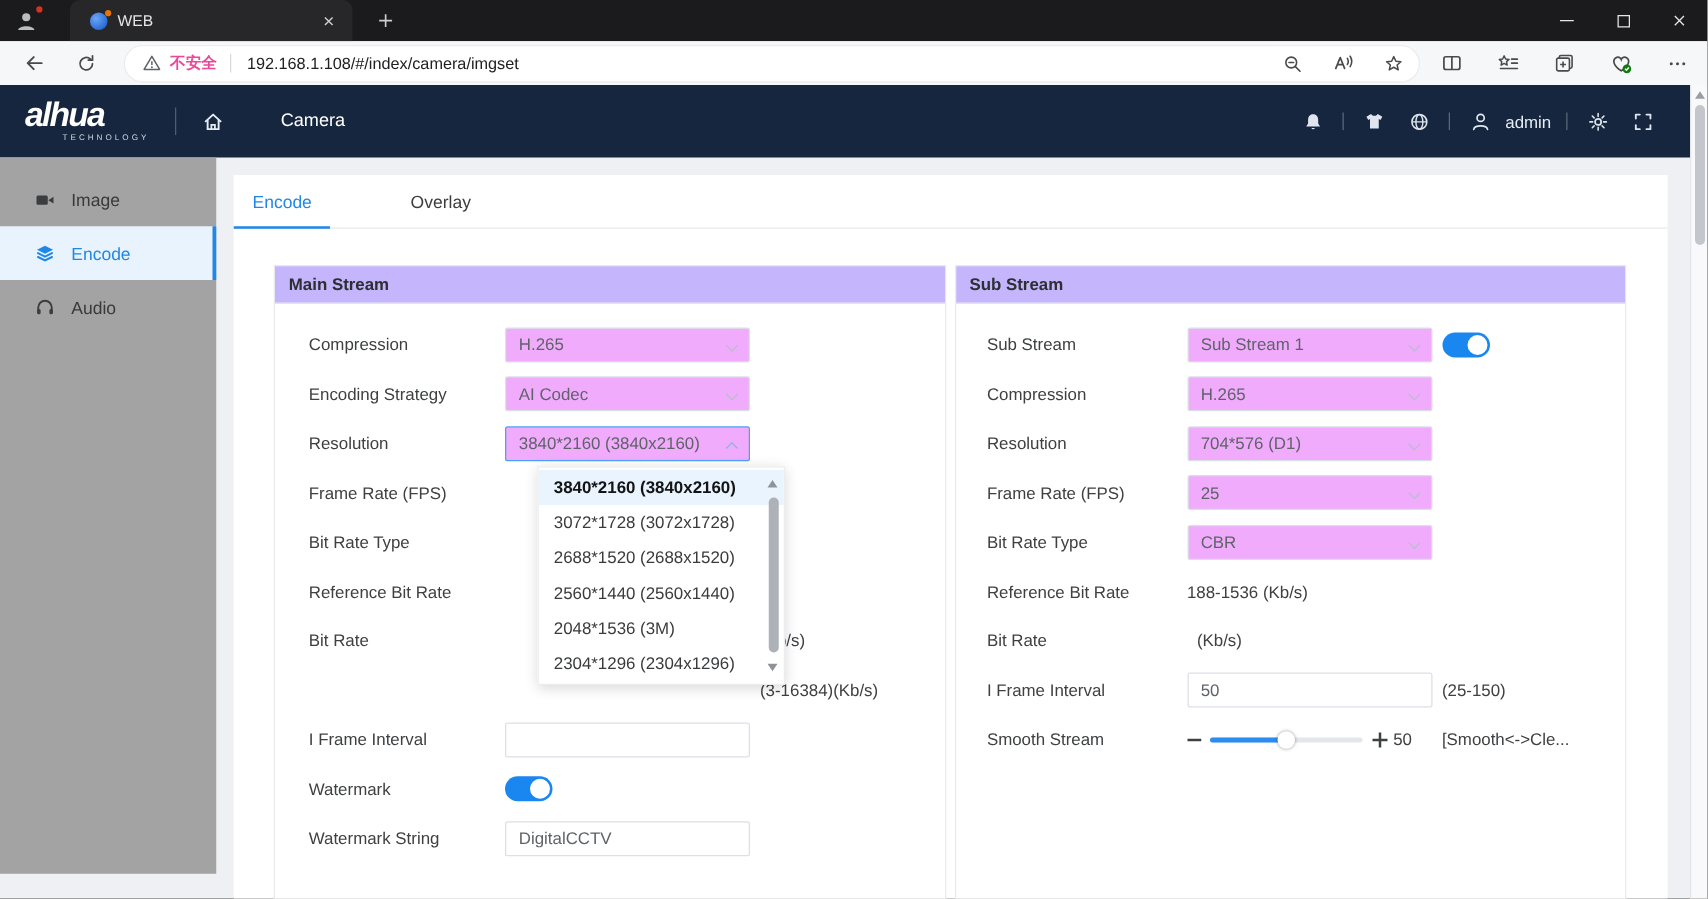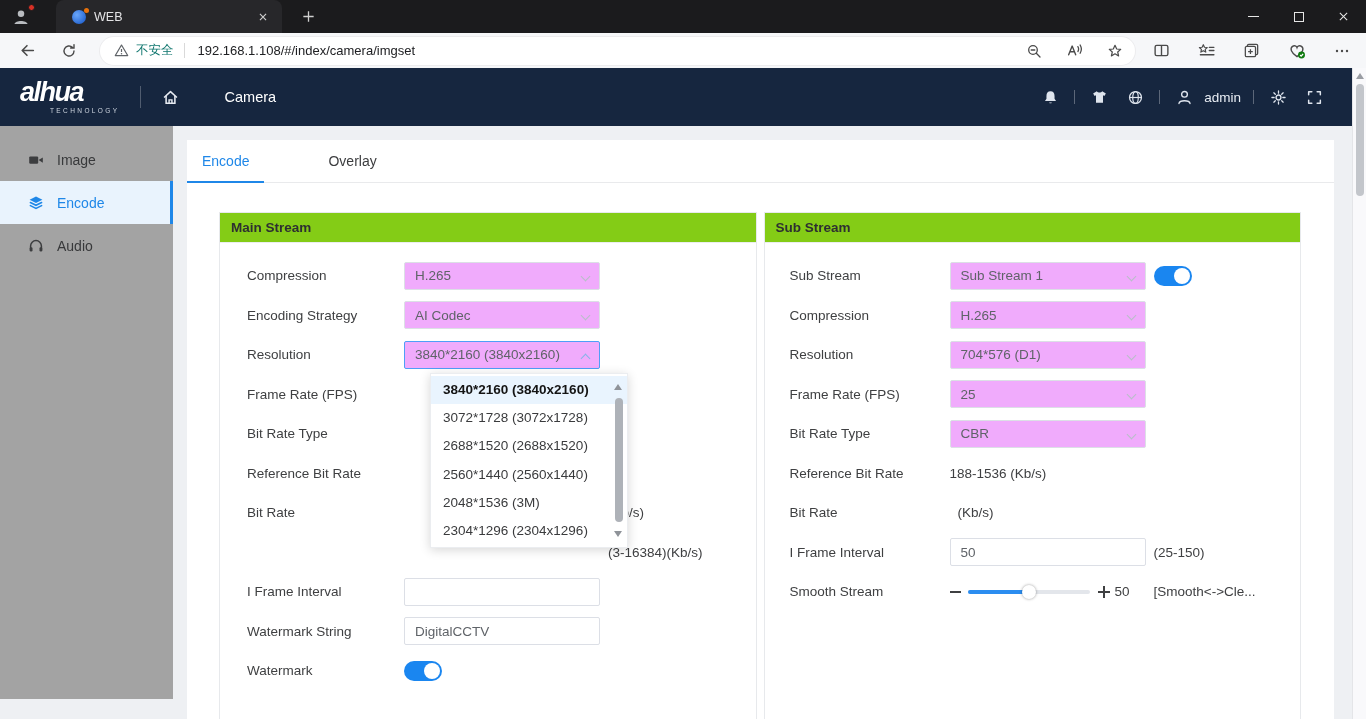--- a/index.html
+++ b/index.html
@@ -22,21 +22,21 @@
   .win-btn { width:45px; height:33px; display:flex; align-items:center; justify-content:center; }
   .min-glyph { width:11px; height:1.5px; background:#e6e6e6; }
   .max-glyph { width:10px; height:10px; border:1.5px solid #e6e6e6; }
 
   
   .toolbar { position:absolute; top:33px; left:0; right:0; height:35px; background:#f6f7f9; }
   .nav-btn { position:absolute; top:3px; width:30px; height:29px; display:flex; align-items:center; justify-content:center; border-radius:5px; }
   .back-btn { left:12px; } .refresh-btn { left:54px; }
   .pill { position:absolute; left:100px; top:3.5px; width:1035px; height:28px; background:#fff; border-radius:14px; box-shadow:0 0 0 1px #ececee; display:flex; align-items:center; }
   .warn-wrap { margin-left:14px; display:flex; align-items:center; }
-  .sec-text { font-size:12.5px; color:#0f766e; margin:0 10px 0 7px; }
+  .sec-text { font-size:12.5px; color:#ec4899; margin:0 10px 0 7px;font-weight:bold; }
   .pill-div { width:1px; height:15px; background:#d9d9d9; margin-right:13px; }
   .url-text { font-size:13px; color:#202124; }
   .pill-right { margin-left:auto; display:flex; align-items:center; gap:24px; padding-right:12px; }
   .tb-right { position:absolute; right:2px; top:3px; display:flex; }
   .tb-btn { width:45px; height:29px; display:flex; align-items:center; justify-content:center; }
 
   
   .navbar { position:absolute; top:68px; left:0; width:1352px; height:58px; background:#16263f; display:flex; align-items:center; }
   .brand { margin-left:20px; color:#fff; line-height:1; }
   .brand-main { font-size:27px; font-weight:bold; font-style:italic; letter-spacing:-1.5px; }
@@ -64,21 +64,21 @@
   
   .card { position:absolute; left:187px; top:140px; width:1147px; height:579px; background:#fff; }
   .tabs { height:43px; border-bottom:1px solid #e9eaec; display:flex; }
   .tab-item { padding:0 15px; font-size:14px; color:#3c3d3f; display:flex; align-items:center; position:relative; cursor:pointer; }
   .tab-item + .tab-item { margin-left:49px; }
   .tab-item.active { color:#1f87e8; }
   .tab-item.active::after { content:""; position:absolute; left:0; right:0; bottom:-1px; height:2px; background:#1f87e8; }
 
   .panels { position:absolute; top:72px; left:32px; right:33px; bottom:-2px; display:flex; gap:7px; }
   .panel { background:#fff; border:1px solid #e7e9ec; flex:1; position:relative; }
-  .panel-header { height:30px; background:#84cc16; border-bottom:1px solid #ebedf0; display:flex; align-items:center; padding-left:11px; font-size:13.5px; font-weight:bold; color:#2e2f31; }
+  .panel-header { height:30px; background:#c4b5fd; border-bottom:1px solid #ebedf0; display:flex; align-items:center; padding-left:11px; font-size:13.5px; font-weight:bold; color:#2e2f31; }
   .panel-body { padding-top:13px; }
   .row { height:39.5px; display:flex; align-items:center; }
   .flabel { width:184px; padding-left:27px; font-size:13.5px; color:#3f4042; flex:none; }
   .panel.sub .flabel { width:185px; padding-left:25px; }
   .fctrl { width:196px; flex:none; }
   .select { width:196px; height:28px; border:1px solid #dcdfe6; border-radius:2px; background:#f0abfc; display:flex; align-items:center; padding:0 24px 0 10px; position:relative; font-size:13.5px; color:#5f6368; cursor:pointer; }
   .select .chev { position:absolute; right:10px; top:10px; width:7px; height:7px; border-right:1.5px solid #b8bec8; border-bottom:1.5px solid #b8bec8; transform:rotate(45deg); }
   .select.open { border-color:#4f9ef7; }
   .select.open .chev { transform:rotate(225deg); top:13px; border-color:#86b4e8; }
   .sel-val { white-space:nowrap; overflow:hidden; }
@@ -377,27 +377,27 @@
             <div class="fctrl"></div>
             <span class="funit">(3-16384)(Kb/s)</span>
           </div>
 
           <div class="row">
             <span class="flabel">I Frame Interval</span>
             <input class="tinput" value="" style="">
           </div>
 
           <div class="row">
+            <span class="flabel">Watermark</span>
+            <div class="toggle"></div>
+          </div>
+
+          <div class="row">
             <span class="flabel">Watermark String</span>
             <input class="tinput" value="DigitalCCTV" style="">
-          </div>
-
-          <div class="row">
-            <span class="flabel">Watermark</span>
-            <div class="toggle"></div>
           </div>
         </div>
 
         <div class="dropdown">
           <div class="dd-item selected">3840*2160 (3840x2160)</div>
           <div class="dd-item">3072*1728 (3072x1728)</div>
           <div class="dd-item">2688*1520 (2688x1520)</div>
           <div class="dd-item">2560*1440 (2560x1440)</div>
           <div class="dd-item">2048*1536 (3M)</div>
           <div class="dd-item">2304*1296 (2304x1296)</div>

